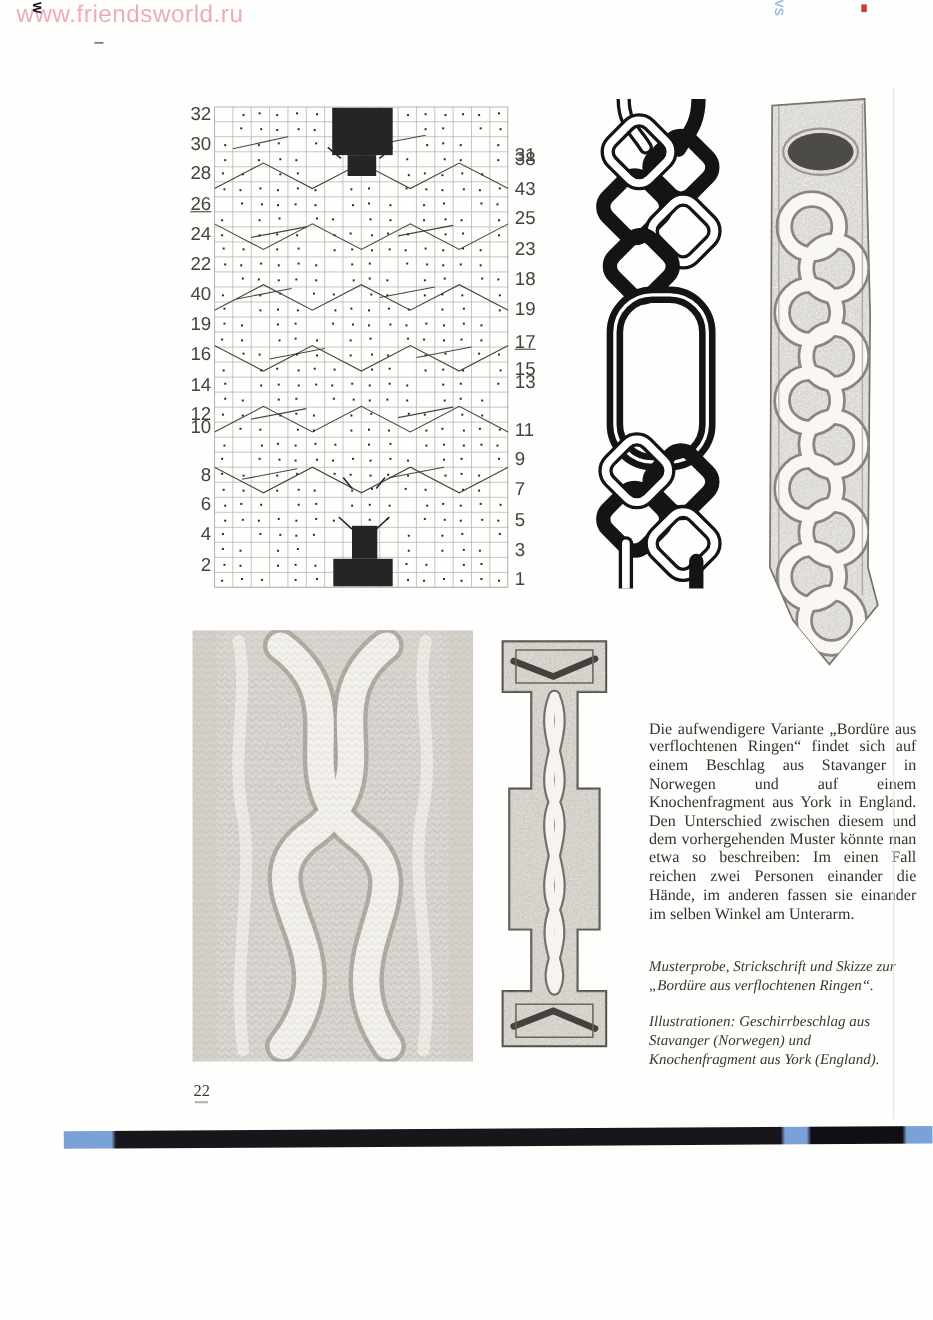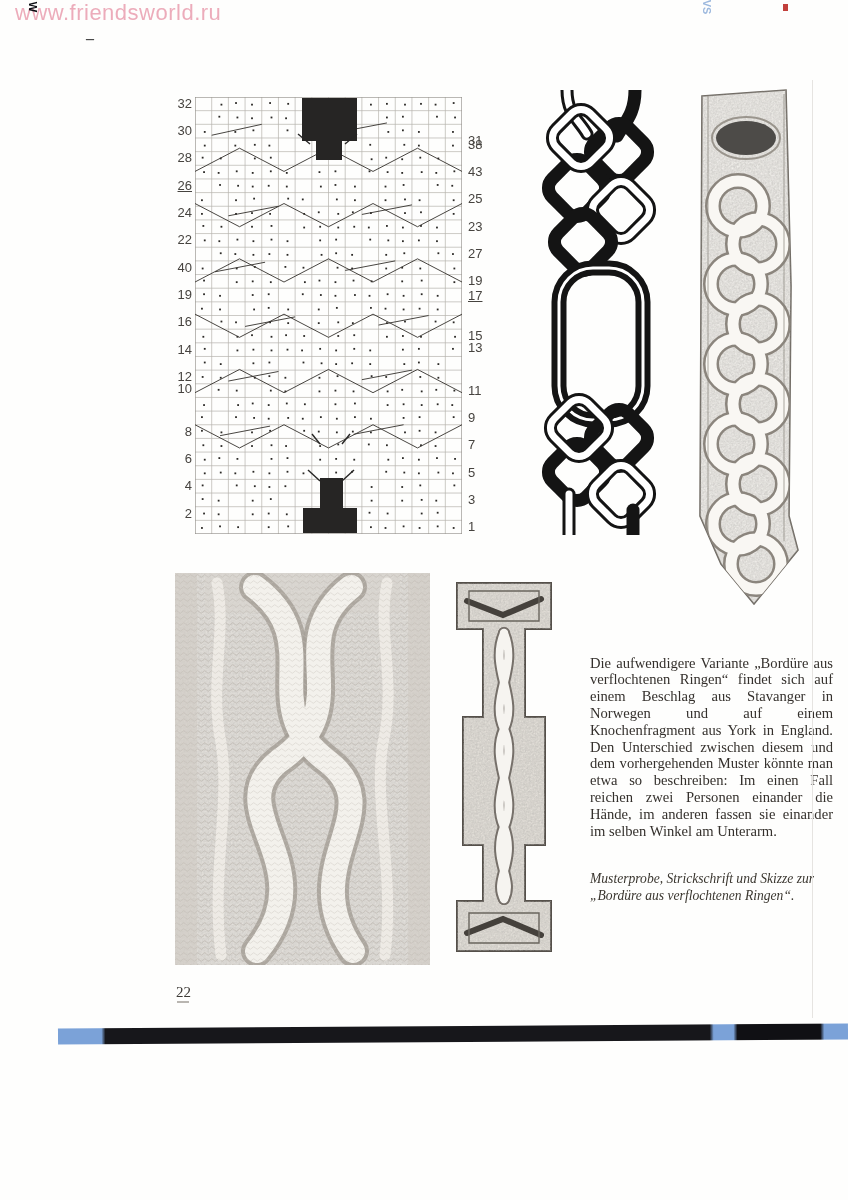--- a/index.html
+++ b/index.html
@@ -9,21 +9,21 @@
   
   .watermark{position:absolute;left:4px;top:0px;font-family:"Liberation Sans",sans-serif;
              font-size:22px;letter-spacing:.5px;color:#eba4b4;opacity:.9;margin-left:11px;}
   .scan-dash{position:absolute;left:86px;top:30px;font-size:16px;font-weight:bold;color:#4a4a4a;}
 
   
   .lab-col{position:absolute;top:97px;height:437px;width:26px;}
   #left-labels{left:166px;text-align:right;}
   #right-labels{left:468px;text-align:left;}
   .rowlab{position:absolute;width:26px;font-family:"Liberation Sans",sans-serif;
-          font-size:13px;color:#46433f;line-height:14px;}
+          font-size:17px;color:#46433f;line-height:14px;}
   #left-labels .rowlab{right:0;text-align:right;}
   #right-labels .rowlab{left:0;text-align:left;}
 
   .fig{position:absolute;}
 
   
   #article{position:absolute;left:590px;top:640px;width:243px;font-size:14.6px;
            line-height:16.8px;text-align:justify;color:#34302c;}
   .caption{position:absolute;left:590px;width:243px;font-style:italic;font-size:13.6px;
            line-height:17px;color:#3a362f;}
@@ -532,23 +532,23 @@
       <line x1="147" y1="347" x2="155" y2="337" stroke="#262524" stroke-width="1.4"></line>
       <line x1="150" y1="47" x2="162" y2="37" stroke="#262524" stroke-width="1.4"></line>
       <line x1="103" y1="37" x2="115" y2="47" stroke="#262524" stroke-width="1.4"></line>
     </svg>
   <div class="lab-col" id="right-labels">
       <span class="rowlab" style="top: 13.4844px; margin-top: 24px;">31</span>
       <span class="rowlab" style="top: 40.7969px;">38</span>
       <span class="rowlab" style="top: 68.1094px;">43</span>
       <span class="rowlab" style="top: 95.4219px;">25</span>
       <span class="rowlab" style="top: 122.734px;">23</span>
-      <span class="rowlab" style="top: 150.047px;">27</span>
+      <span class="rowlab" style="top: 150.047px;">18</span>
       <span class="rowlab" style="top: 177.359px;">19</span>
-      <span class="rowlab" style="top: 192px; text-decoration: underline;">17</span>
+      <span class="rowlab" style="top: 207px; text-decoration: underline;">17</span>
       <span class="rowlab" style="top: 231.984px;">15</span>
       <span class="rowlab" style="top: 244px;">13</span>
       <span class="rowlab" style="top: 286.609px;">11</span>
       <span class="rowlab" style="top: 313.922px;">9</span>
       <span class="rowlab" style="top: 341.234px;">7</span>
       <span class="rowlab" style="top: 368.547px;">5</span>
       <span class="rowlab" style="top: 395.859px;">3</span>
       <span class="rowlab" style="top: 423.172px;">1</span>
     </div>
 
@@ -659,20 +659,21 @@
         <path d="M57,56 C42,92 72,120 57,152 C42,186 72,216 57,250 C44,284 68,302 57,322" stroke="#f6f4f0" stroke-width="8"></path>
         <path d="M20,24 L56,38 L94,22" stroke="#45413c" stroke-width="6"></path>
         <path d="M20,356 L56,342 L94,358" stroke="#45413c" stroke-width="6"></path>
       </g>
     </g>
     <path d="M22,14 H92 V44 H22 Z M22,336 H92 V366 H22 Z" fill="none" stroke="#6a655e" stroke-width="1.4"></path>
   </svg>
 
   <p id="article">Die aufwendigere Variante „Bordüre aus verflochtenen Ringen“ findet sich auf einem Beschlag aus Stavanger in Norwegen und auf einem Knochenfragment aus York in England. Den Unterschied zwischen diesem und dem vorhergehenden Muster könnte man etwa so beschreiben: Im einen Fall reichen zwei Personen einander die Hände, im anderen fassen sie einander im selben Winkel am Unterarm.</p>
   <p class="caption" id="caption-pattern">Musterprobe, Strickschrift und Skizze zur „Bordüre aus verflochtenen Ringen“.</p>
+  <p class="caption" id="caption-illustrations">Illustrationen: Geschirrbeschlag aus Stavanger (Norwegen) und Knochenfragment aus York (England).</p>
 
   <div id="page-number">22</div>
 
   <div id="edge-line"></div>
 
   <div id="bottom-band"></div>
   <span class="band-glyph" id="band-glyph-left">W</span>
   <span class="band-glyph" id="band-glyph-right">VS</span>
   <div id="band-red-dot"></div>
 

